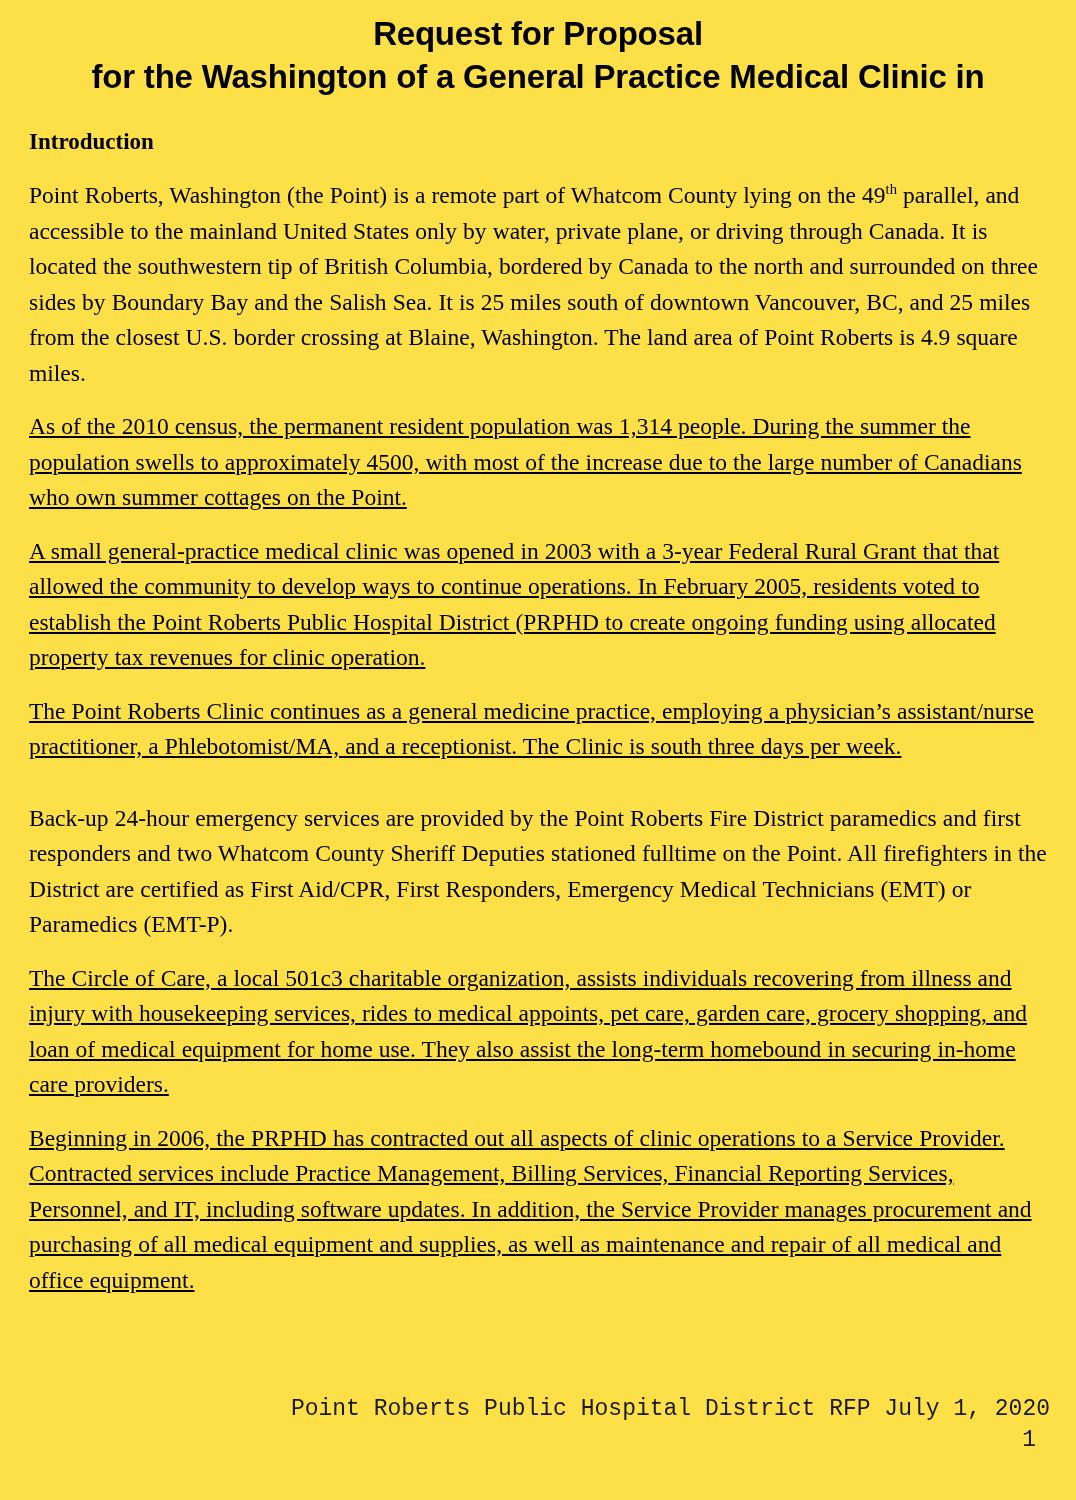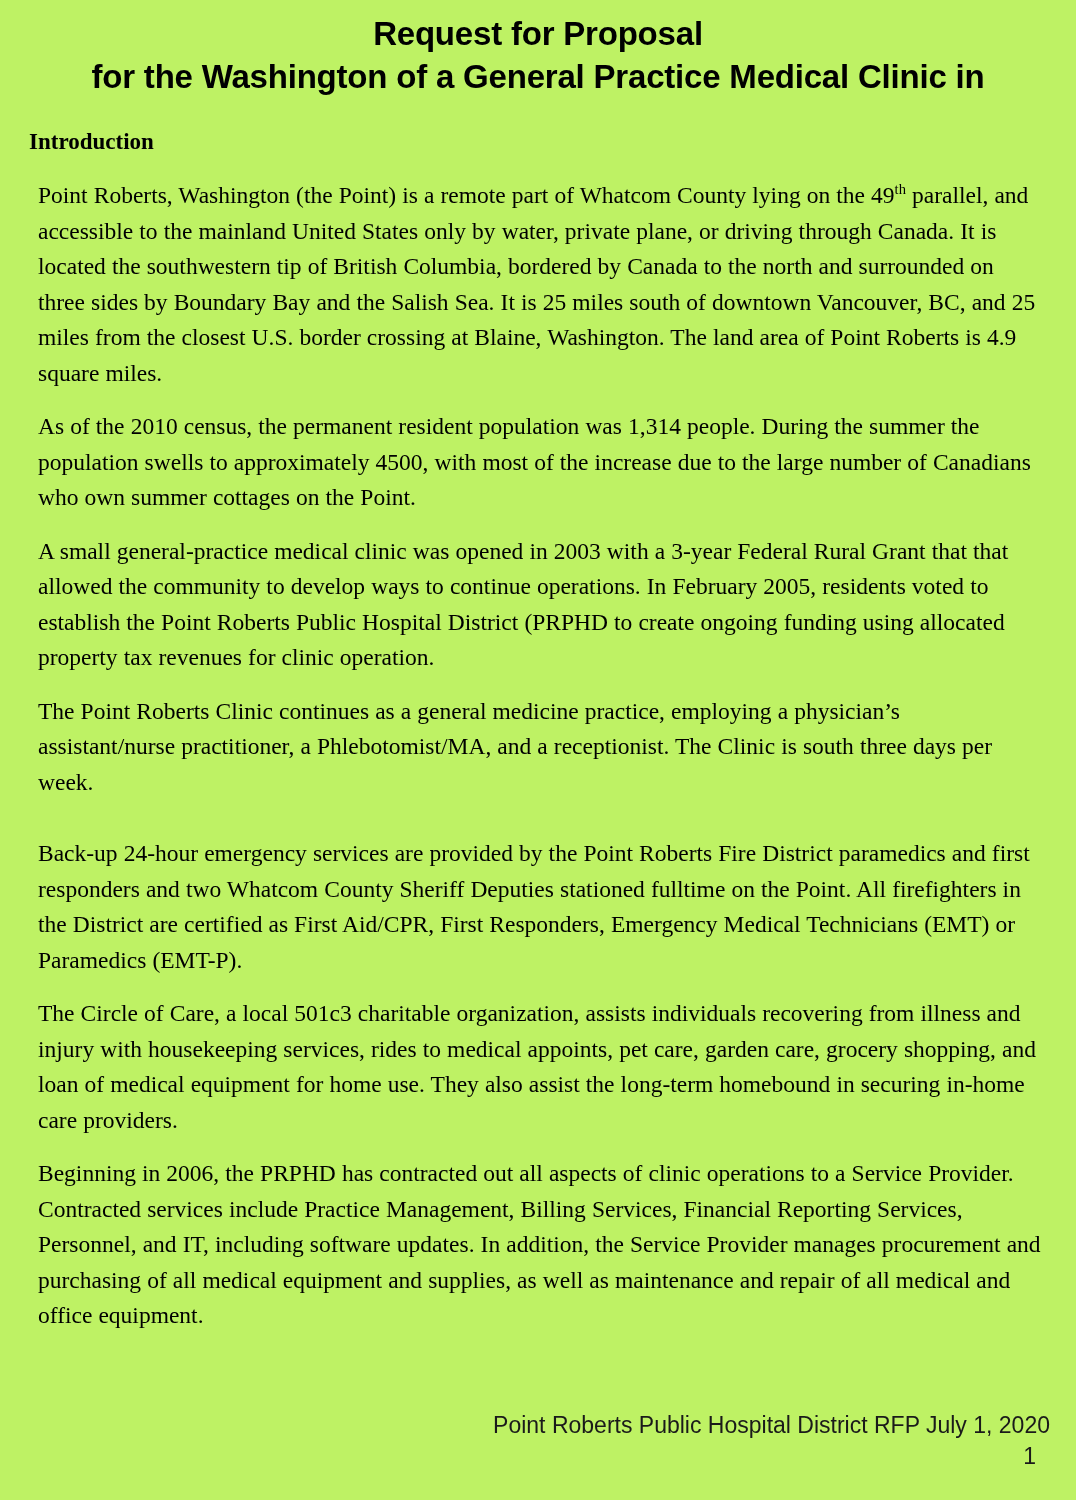--- a/index.html
+++ b/index.html
@@ -6,21 +6,21 @@
   html, body {
     margin: 0;
     padding: 0;
     background: #ffffff;
   }
 
   .page {
     position: relative;
     width: 1076px;
     height: 1500px;
-    background: #bef264;
+    background: #fde047;
     box-sizing: border-box;
     overflow: hidden;
     font-family: "Liberation Serif", "DejaVu Serif", serif;
     color: #000000;
   }
 
   
   .doc-title {
     font-family: "Liberation Sans", "DejaVu Sans", sans-serif;
     font-weight: bold;
@@ -58,43 +58,43 @@
 
   
   .body-area {
     padding: 0 26px 0 29px;
   }
   p.para {
     font-family: "Liberation Serif", "DejaVu Serif", serif;
     font-size: 23.5px;
     line-height: 35.5px;
     color: #000000;
-    margin: 9px;
+    margin: 0;
     padding: 0;
     text-align: left;
     word-spacing: 0.2px;
   }
-  p.para.gap-sm { margin-top: 18px; }
+  p.para.gap-sm { margin-top: 18px; text-decoration: underline; }
   p.para.gap-lg { margin-top: 36px; }
   p.para.first  { margin-top: 22px; }
 
   sup.sup {
     font-size: 0.62em;
     vertical-align: super;
     line-height: 0;
   }
 
   
   .footer {
     position: absolute;
     left: 0;
     right: 26px;
-    bottom: 28px;
+    bottom: 44px;
     text-align: right;
-    font-family: Liberation Sans, sans-serif;
+    font-family: Liberation Mono, monospace;
   }
   .footer-line {
     font-size: 23px;
     line-height: 30px;
     color: #1a1a1a;
     display: block;
   }
   .page-number {
     font-size: 23px;
     line-height: 32px;

